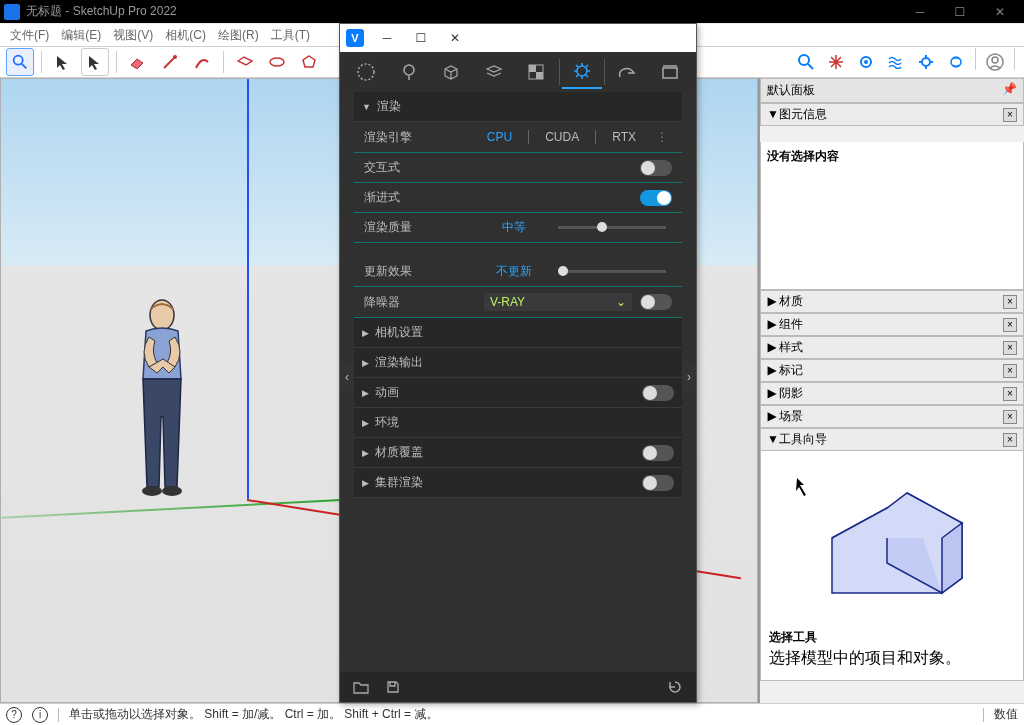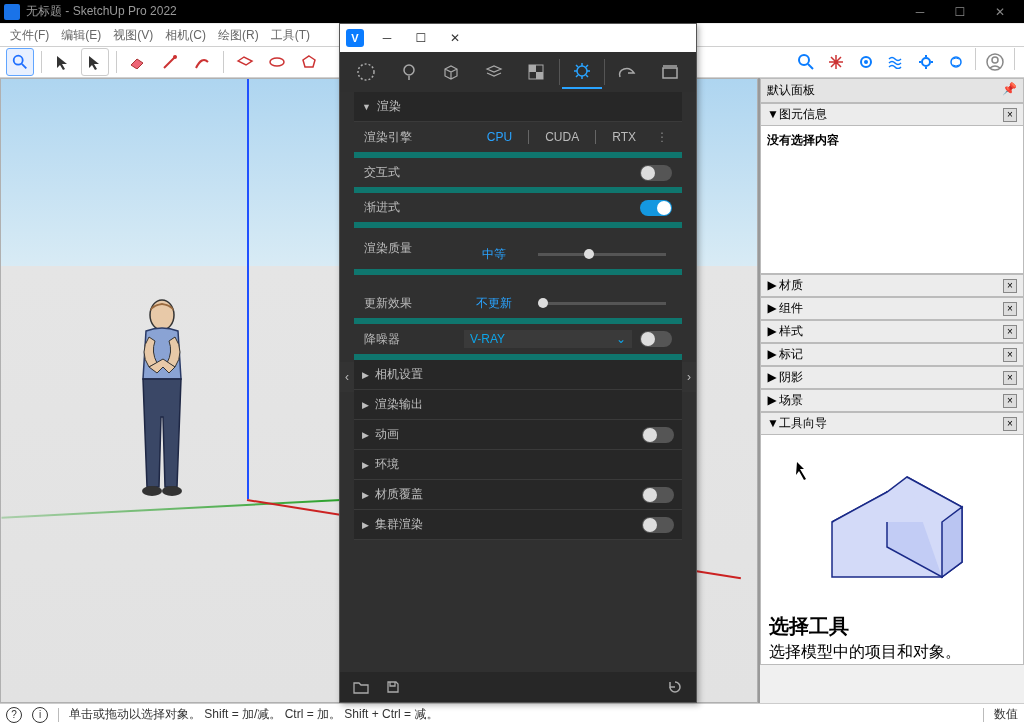--- a/index.html
+++ b/index.html
@@ -35,64 +35,64 @@
 .person { position:absolute; left:118px; top:218px; }
 
 
 .tray { width:266px; border-left:2px solid #999; background:#f0f0f0; display:flex; flex-direction:column; }
 .tray-title { background:#e4e4e4; padding:3px 6px; display:flex; justify-content:space-between; border:1px solid #bbb; }
 .tray-title .pin { color:#333; }
 .panel-head { background:#ececec; border:1px solid #bbb; padding:2px 6px; display:flex; align-items:center; justify-content:space-between; cursor:pointer;}
 .panel-head .arr { display:inline-block; width:10px; text-align:center; margin-right:2px;}
 .panel-head .x { width:14px; height:14px; border:1px solid #888; font-size:10px; line-height:12px; text-align:center; background:#ddd;}
 .panel-body { background:#fff; border:1px solid #bbb; border-top:none; padding:6px; }
-.panel-body.tall { height:148px; }
+.panel-body.tall { height:148px;margin-top:16px; }
 .instr-preview { height:230px; background:#fff; border:1px solid #bbb; border-top:none; padding:8px; overflow:hidden;}
 
 
 .vray { position:absolute; left:339px; top:23px; width:358px; height:680px; background:#2f2f2f; border:1px solid #555; box-shadow:2px 2px 6px rgba(0,0,0,0.3); display:flex; flex-direction:column; color:#bdbdbd; }
 .vray-titlebar { height:28px; background:#fff; color:#333; display:flex; align-items:center; padding:0 6px; }
 .vray-titlebar .vicon { width:18px; height:18px; background:#0a7cff; border-radius:3px; margin-right:6px; display:flex;align-items:center;justify-content:center;color:#fff;font-weight:bold;font-size:11px;}
 .vray-titlebar .t { flex:1; }
 .vray-titlebar .wb { width:34px; text-align:center; }
 .vray-tabs { height:40px; background:#2f2f2f; display:flex; align-items:center; padding:0 6px; gap:2px; }
 .vtab { flex:1; height:34px; display:flex; align-items:center; justify-content:center; color:#aaa; }
 .vtab.active { color:#29a3ff; border-bottom:2px solid #29a3ff;}
 .vtab-sep { width:1px; height:26px; background:#555;}
 .vray-body { flex:1; overflow-y:auto; background:#303030; position:relative;}
 .vray-body .sidearr { position:absolute; top:270px; width:14px; height:30px; background:#333; color:#bbb; display:flex; align-items:center; justify-content:center;}
 .vray-body .sidearr.l { left:0;} .vray-body .sidearr.r { right:0;}
 .vray-content { margin:0 14px; }
 .vsection-head { background:#272727; padding:6px 8px; display:flex; align-items:center; gap:6px; border-bottom:1px solid #3a3a3a; cursor:pointer;}
 .vsection-head .tri { font-size:9px; }
-.vrow { display:flex; align-items:center; padding:6px 10px; border-bottom:6px solid #0f766e; min-height:30px;}
+.vrow { display:flex; align-items:flex-end; padding:6px 10px; border-bottom:1px solid #0f766e; min-height:30px;gap:20px;}
 .vrow .lab { width:100px; color:#bbb; }
 .vrow .val { flex:1; display:flex; align-items:center; justify-content:flex-end; gap:8px; }
 .engine-opt { padding:2px 8px; color:#bbb; }
 .engine-opt.sel { color:#29a3ff; }
 .engine-sep { width:1px; height:14px; background:#666; }
 .toggle { width:32px; height:16px; border-radius:8px; background:#555; position:relative; }
 .toggle::after { content:""; position:absolute; width:14px;height:14px;border-radius:50%;background:#ddd; top:1px; left:1px;}
 .toggle.on { background:#1498e0;}
 .toggle.on::after { left:auto; right:1px; background:#fff;}
 .slider { flex:1; height:3px; background:#555; position:relative; margin:0 6px;}
 .slider .knob { position:absolute; width:10px; height:10px; border-radius:50%; background:#ddd; top:-4px; }
-.dropdown { flex:1; background:#3a3a3a; padding:2px 6px; color:#0ea5e9; display:flex; justify-content:space-between; align-items:center;}
+.dropdown { flex:1; background:#3a3a3a; padding:2px 6px; color:#bef264; display:flex; justify-content:space-between; align-items:center;}
 .value-blue { color:#29a3ff; }
 .vdots{color:#888; padding:0 4px;}
 .vray-foot { height:30px; background:#272727; display:flex; align-items:center; gap:6px; padding:0 8px;}
 .vray-foot .fbtn { width:26px; height:24px; display:flex; align-items:center; justify-content:center; color:#aaa;}
 .vray-foot .spacer{flex:1;}
 
 
 .statusbar { height:22px; border-top:1px solid #ccc; display:flex; align-items:center; padding:0 6px; color:#333; gap:10px; background:#fff;}
 .statusbar .sep { width:1px; height:14px; background:#bbb;}
 .statusbar .sb-icon { width:16px; height:16px; border:1.5px solid #333; border-radius:50%; display:flex; align-items:center; justify-content:center; font-size:10px;}
 .instr-house { width:200px; height:150px; margin:14px auto 6px; }
-.instr-title { font-weight:bold; font-size:20px; margin-top:4px;}
+.instr-title { font-weight:bold; font-size:12px; margin-top:4px;}
 .instr-sub { font-size:16px; margin-top:2px;}
 
 
 .toolbar .vray-tb { display:flex; gap:2px; color:#0a7cff; margin-left:auto;}
 .toolbar .vray-tb .tb-btn{ color:#0a7cff;}
 .toolbar .vray-tb .tb-btn.user{ color:#888; }
 
 
 svg { display:block; }
 </style>
@@ -394,21 +394,21 @@
           </div>
       </div>
       <div class="vrow">
         <div class="lab">渐进式</div>
         <div class="val">
             <div class="toggle on"></div>
           </div>
       </div>
       <div class="vrow">
         <div class="lab">渲染质量</div>
-        <div class="val" style="justify-content:flex-start;margin-top:12px;">
+        <div class="val" style="justify-content:flex-start;">
           <span class="value-blue" style="width:60px;text-align:center;">中等</span>
           <div class="slider">
               <div class="knob" style="left:36%"></div>
             </div>
         </div>
       </div>
 
       <div style="height:14px;"></div>
 
       <div class="vrow">

